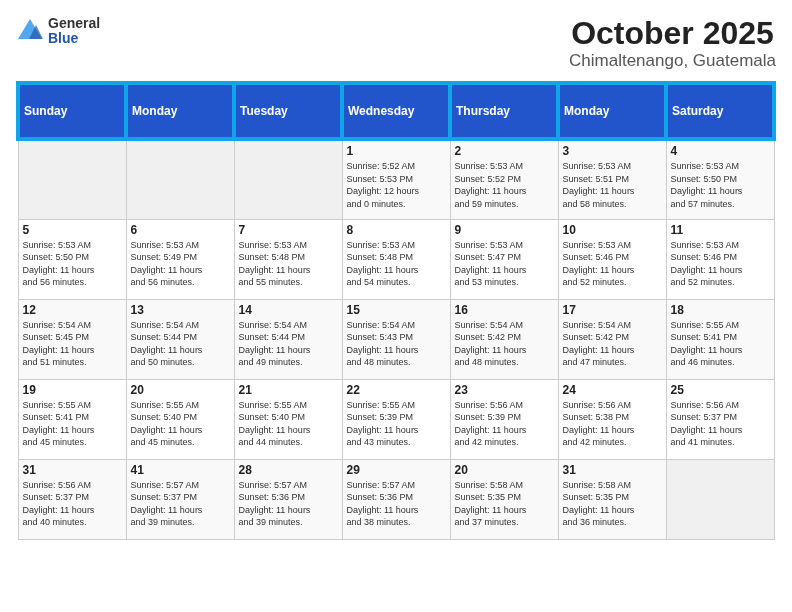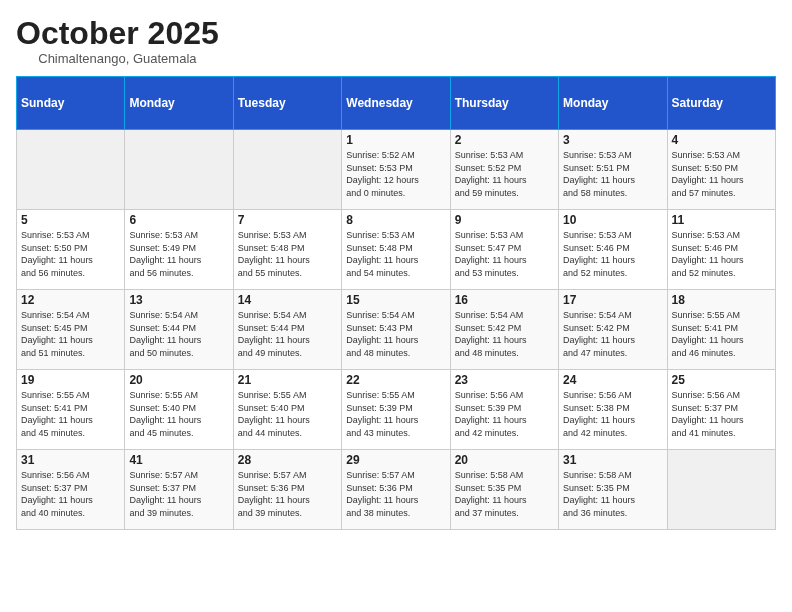--- a/index.html
+++ b/index.html
@@ -43,36 +43,36 @@
     .title-block {
       text-align: center;
     }
     .month-title {
       font-size: 32px;
       font-weight: bold;
       color: #222;
       line-height: 1.1;
     }
     .location {
-      font-size: 13px;
+      font-size: 17px;
       color: #555;
     }
     table {
       width: 100%;
       border-collapse: collapse;
       table-layout: fixed;
     }
     thead tr th {
       background-color: #2255cc;
       color: #fff;
       font-size: 12px;
       font-weight: bold;
       padding: 19px 4px;
       text-align: left;
-      border: 1px solid #0ea5e9;
+      border: 4px solid #0ea5e9;
     }
     tbody tr td {
       border: 1px solid #ccc;
       vertical-align: top;
       padding: 3px 4px;
       font-size: 9.5px;
       color: #333;
       height: 80px;
       background: #fff;
     }
@@ -92,20 +92,30 @@
       color: #333;
     }
     .empty-cell {
       background: #f0f0f0 !important;
     }
   </style>
 </head>
 <body>
 
 <div class="header">
+  <div class="logo">
+    <svg class="logo-icon" viewBox="0 0 28 28">
+      <polygon points="14,2 26,22 2,22" fill="#3399ee" opacity="0.85"></polygon>
+      <polygon points="20,8 27,22 13,22" fill="#2255aa" opacity="0.7"></polygon>
+    </svg>
+    <div class="logo-text">
+      <span class="logo-general">General</span>
+      <span class="logo-blue">Blue</span>
+    </div>
+  </div>
   <div class="title-block">
     <div class="month-title">October 2025</div>
     <div class="location">Chimaltenango, Guatemala</div>
   </div>
 </div>
 
 <table>
   <thead>
     <tr>
     <th>Sunday</th>

